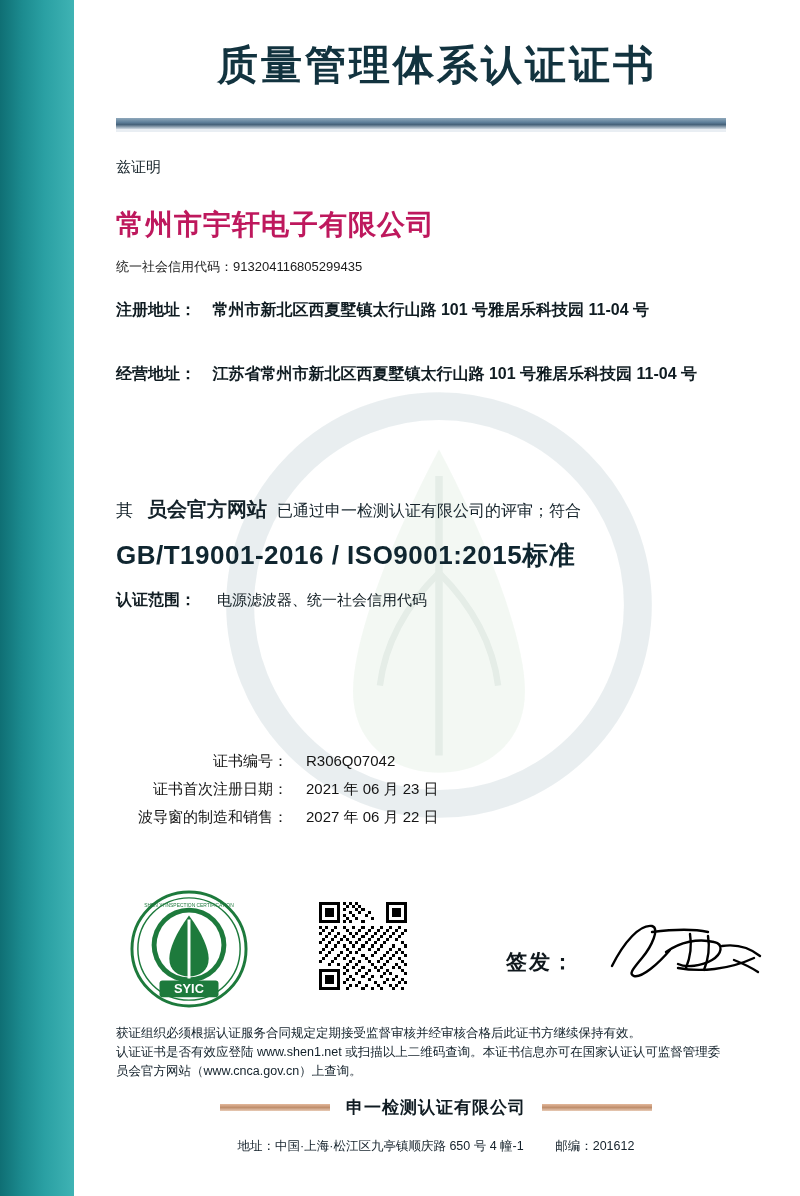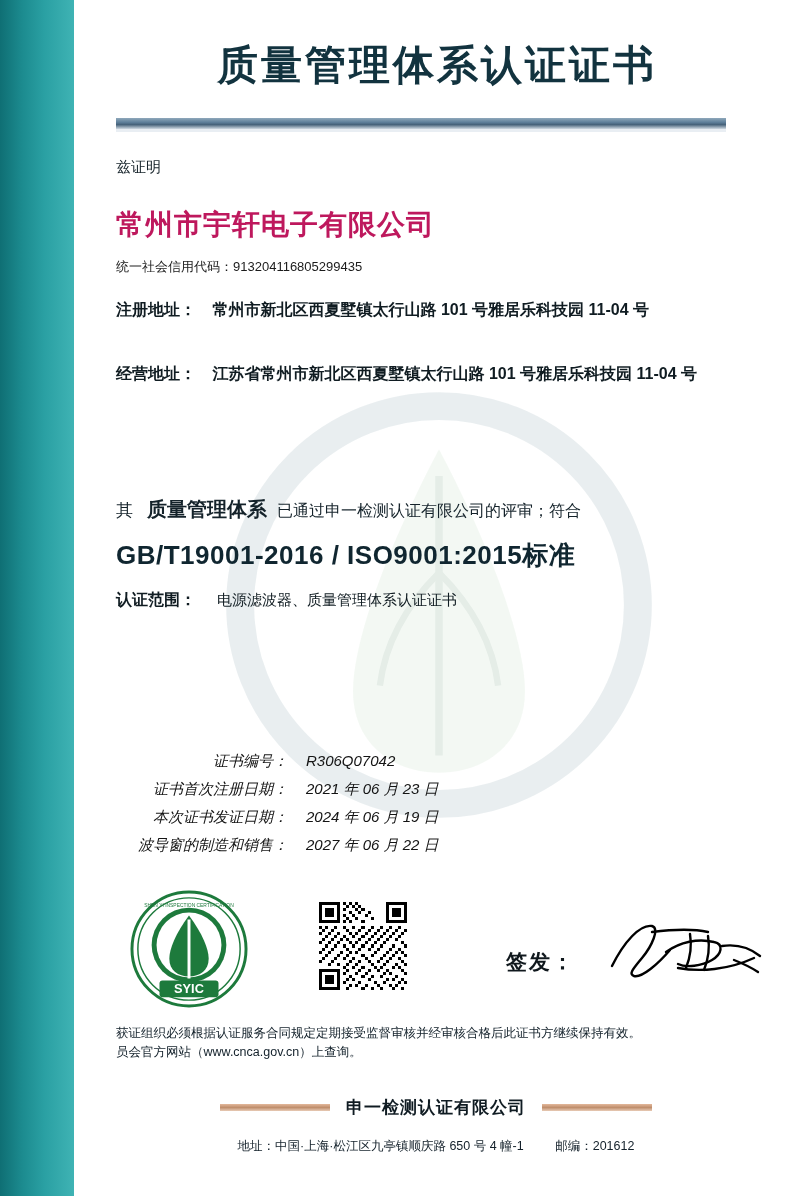--- a/index.html
+++ b/index.html
@@ -154,21 +154,20 @@
   .scope .v { font-size: 15px; }
 
   
   .meta {
     position: absolute;
     left: 42px;
     top: 752px;
     width: 420px;
     font-size: 15px;
     color: #141414;
-    font-style: italic;
   }
   .meta-row {
     display: flex;
     margin-bottom: 9px;
   }
   .meta-row .k {
     width: 190px;
     text-align: right;
     padding-right: 18px;
     box-sizing: border-box;
@@ -285,41 +284,37 @@
     <div class="addr-row addr1">
       <span class="k">注册地址：</span>
       <span class="v">常州市新北区西夏墅镇太行山路 101 号雅居乐科技园 11-04 号</span>
     </div>
     <div class="addr-row addr2">
       <span class="k">经营地址：</span>
       <span class="v">江苏省常州市新北区西夏墅镇太行山路 101 号雅居乐科技园 11-04 号</span>
     </div>
 
     <div class="sys-line">
-      <span>其</span><span class="sys-name">质量管理体系</span><span class="tail">已通过申一检测认证有限公司的评审；符合</span>
+      <span>其</span><span class="sys-name">员会官方网站</span><span class="tail">已通过申一检测认证有限公司的评审；符合</span>
     </div>
 
     <div class="standard">GB/T19001-2016 / ISO9001:2015标准</div>
 
     <div class="scope">
-      <span class="k">认证范围：</span><span class="v">电源滤波器、质量管理体系认证证书</span>
+      <span class="k">认证范围：</span><span class="v">电源滤波器、统一社会信用代码</span>
     </div>
 
     <div class="meta">
       <div class="meta-row">
         <span class="k">证书编号：</span>
         <span class="v">R306Q07042</span>
       </div>
       <div class="meta-row">
         <span class="k">证书首次注册日期：</span>
         <span class="v">2021 年 06 月 23 日</span>
-      </div>
-      <div class="meta-row">
-        <span class="k">本次证书发证日期：</span>
-        <span class="v">2024 年 06 月 19 日</span>
       </div>
       <div class="meta-row">
         <span class="k">波导窗的制造和销售：</span>
         <span class="v">2027 年 06 月 22 日</span>
       </div>
     </div>
 
     <svg class="logo" viewBox="0 0 120 120">
       <circle cx="60" cy="60" r="58" fill="#ffffff" stroke="#1d7a3c" stroke-width="3"></circle>
       <circle cx="60" cy="60" r="52" fill="#ffffff" stroke="#1d7a3c" stroke-width="1.5"></circle>
@@ -545,20 +540,21 @@
         <path d="M96 22 C98 34 96 46 92 56"></path>
         <path d="M114 24 C116 36 114 48 110 58"></path>
         <path d="M84 56 C106 60 134 58 160 46"></path>
         <path d="M128 34 C142 32 156 36 166 44"></path>
         <path d="M140 48 C150 52 158 56 164 60"></path>
       </g>
     </svg>
 
     <div class="foot-note">
       <div>获证组织必须根据认证服务合同规定定期接受监督审核并经审核合格后此证书方继续保持有效。</div>
+      <div>认证证书是否有效应登陆 www.shen1.net 或扫描以上二维码查询。本证书信息亦可在国家认证认可监督管理委</div>
       <div>员会官方网站（www.cnca.gov.cn）上查询。</div>
     </div>
 
     <div class="issuer-wrap">
       <span class="dash"></span>
       <span class="issuer">申一检测认证有限公司</span>
       <span class="dash"></span>
     </div>
 
     <div class="addr-foot">

